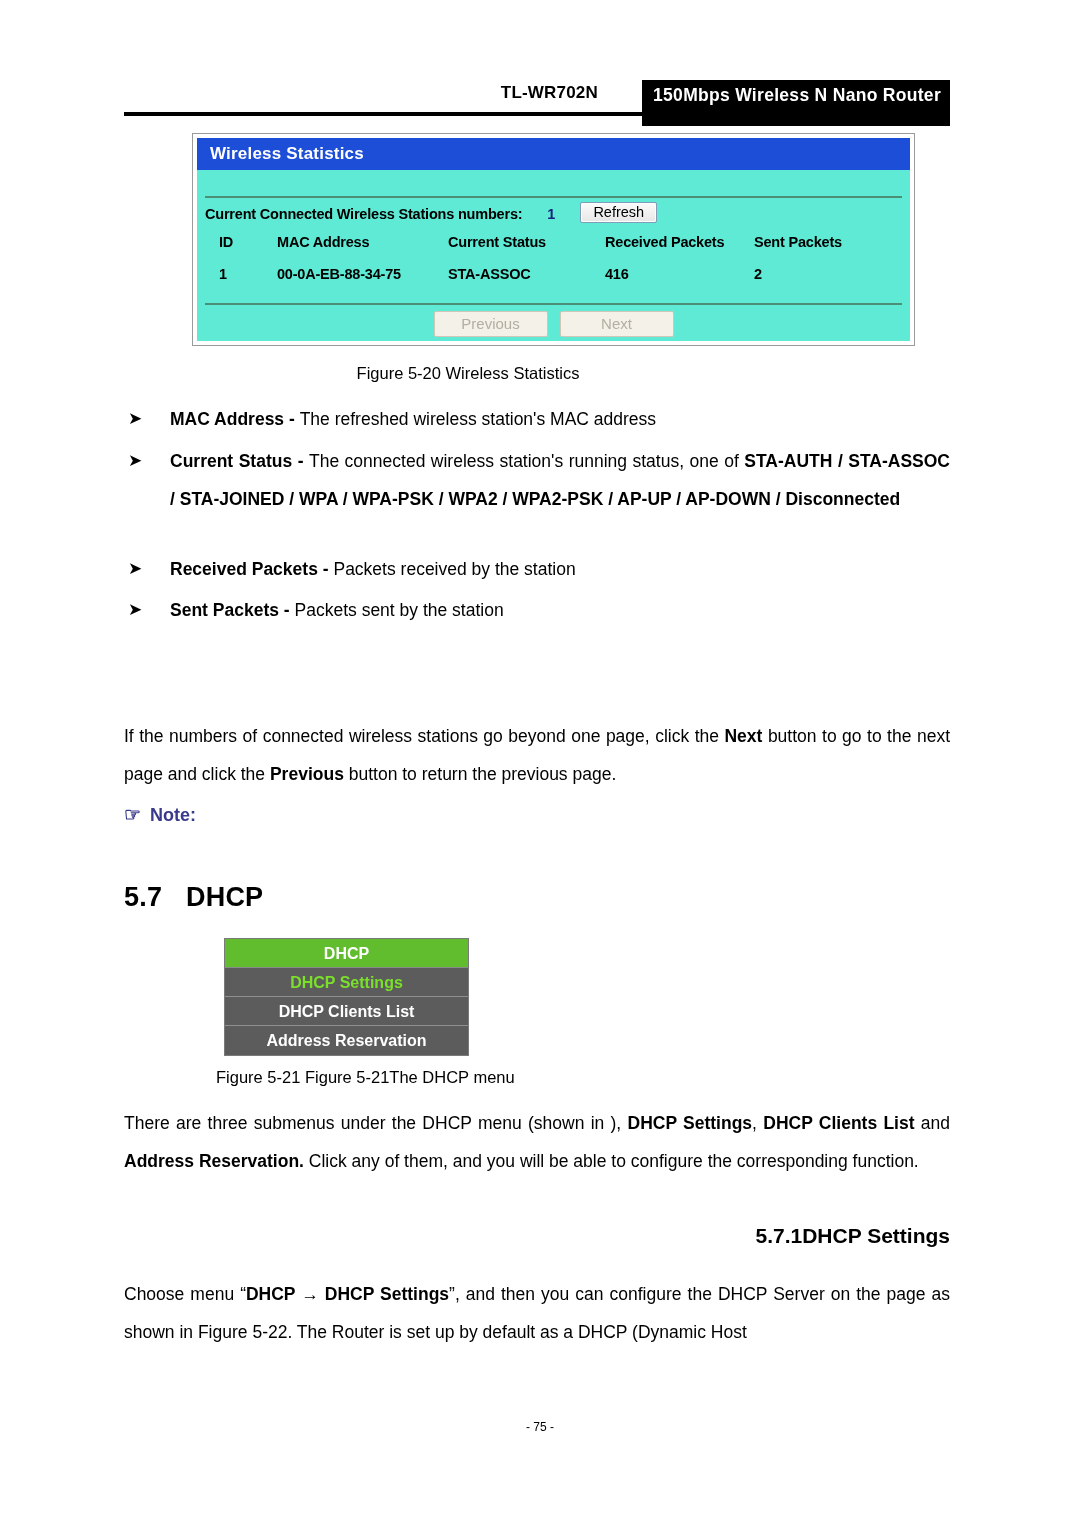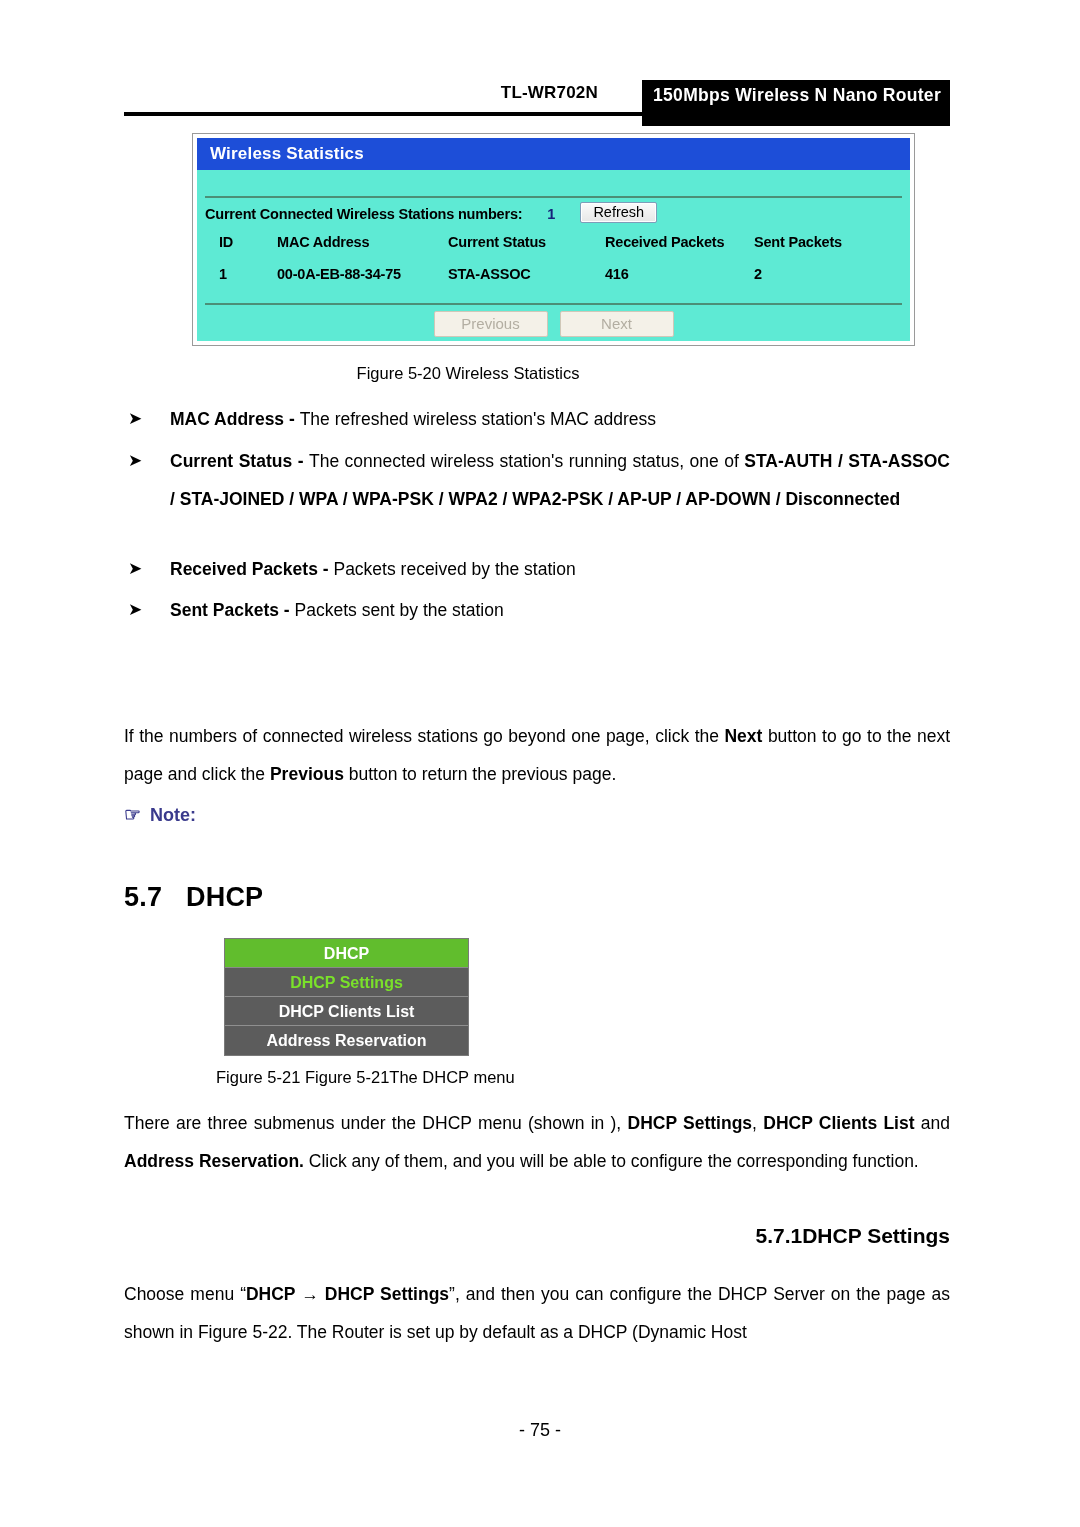--- a/index.html
+++ b/index.html
@@ -300,21 +300,21 @@
   }
   .dhcp-menu .item.sub.last { border-bottom: none; }
 
   
   .page-num {
     position: absolute;
     left: 0;
     top: 1420px;
     width: 1080px;
     text-align: center;
-    font-size: 18px;
+    font-size: 12px;
     color: #000;
   }
 </style>
 </head>
 <body>
 
 <div class="page">
 
   <div class="doc-header">
     <span class="model">TL-WR702N</span>

